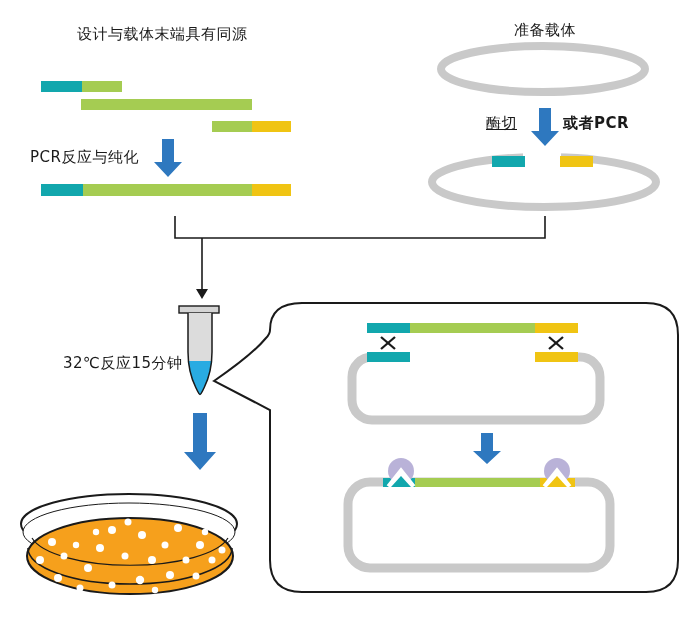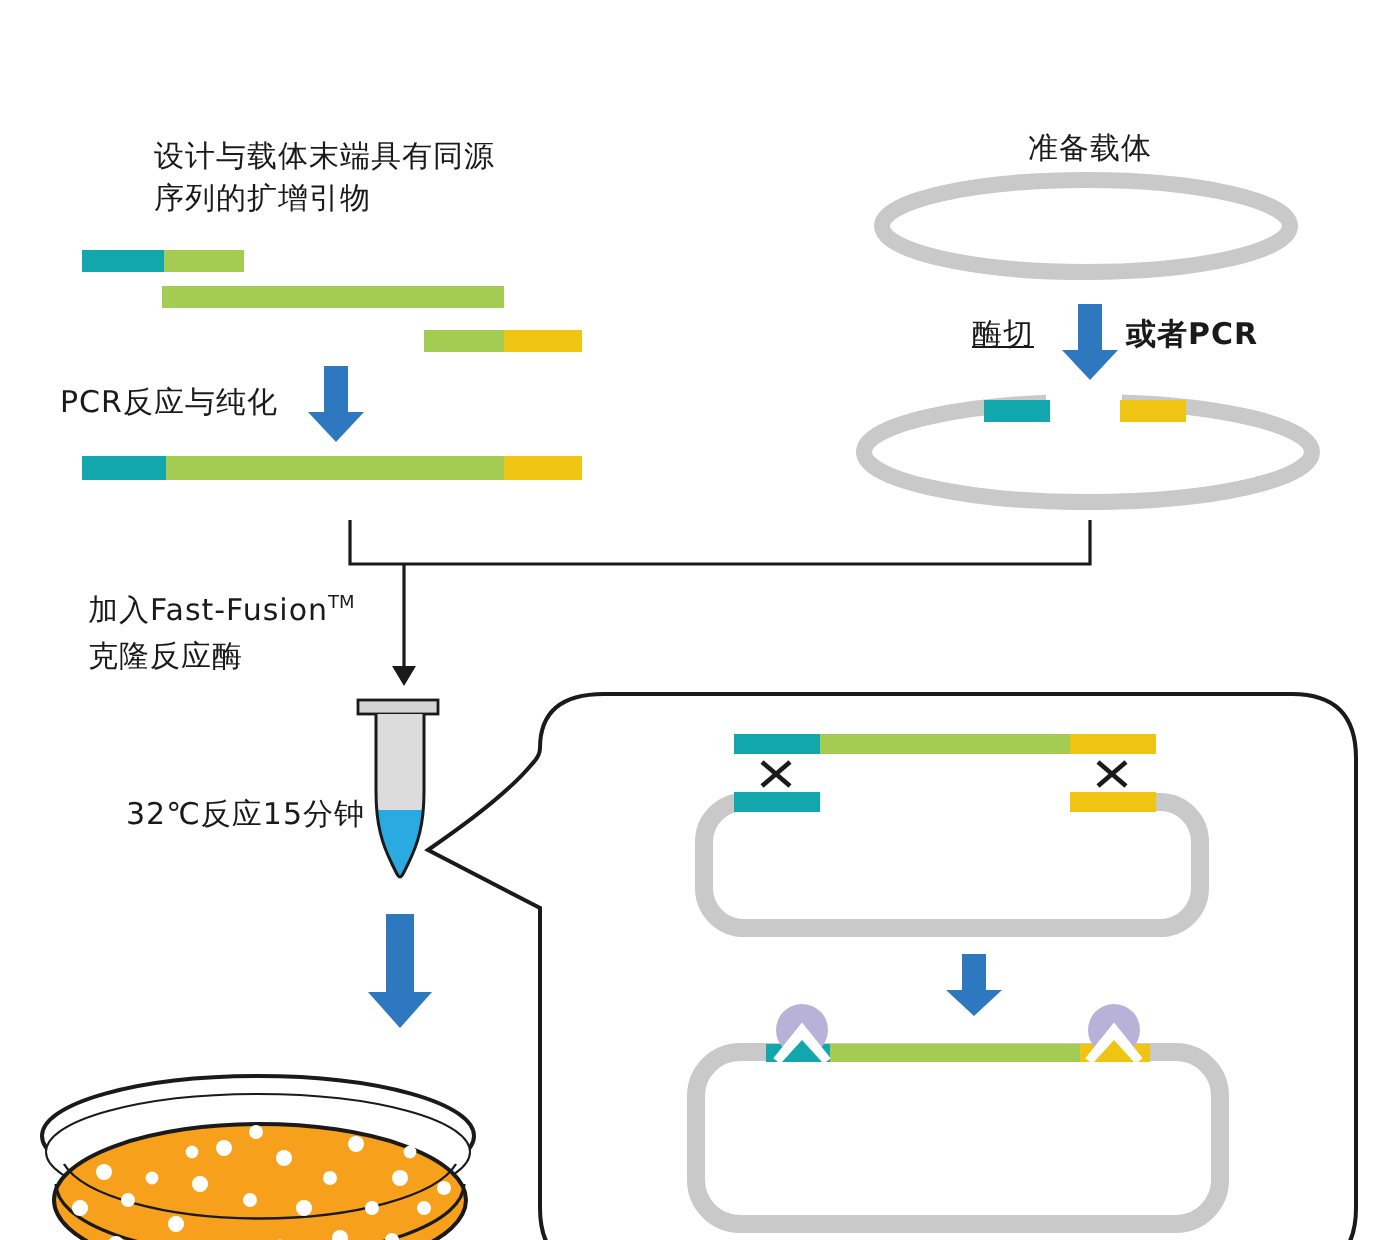--- a/index.html
+++ b/index.html
@@ -1,17 +1,17 @@
 <!DOCTYPE html>
 <html><head>
 <meta charset="utf-8">
 <style>
   html,body{margin:0;padding:0;background:#ffffff;}
   body{width:700px;height:620px;position:relative;font-family:"DejaVu Sans",sans-serif;color:#1a1a1a;}
-  .canvas{position:absolute;inset:0;width:700px;height:452px;margin-top:44px;}
+  .canvas{position:absolute;inset:0;width:700px;height:452px;}
   .label{position:absolute;font-size:15px;line-height:21px;white-space:nowrap;letter-spacing:0.5px;}
   .label sup{font-size:9px;letter-spacing:0;}
   svg{position:absolute;left:0;top:0;}
 </style>
 </head>
 <body>
 
 <div class="canvas">
 
 <svg width="700" height="620" viewBox="0 0 700 620">
@@ -134,33 +134,28 @@
     <polygon points="391,487 401,476 411,487" fill="#12a7ad"></polygon>
 
     <circle cx="557" cy="471" r="13" fill="#b9b2d8"></circle>
     <polyline points="545,487 557,472 569,487" fill="none" stroke="#ffffff" stroke-width="6"></polyline>
     <polygon points="547,487 557,476 567,487" fill="#f0c413"></polygon>
   </g>
 </svg>
 
 <div class="label" style="left:77px;top:24px;">
   <span style="display:block">设计与载体末端具有同源</span>
-  <span style="display:block">序列的扩增引物</span>
 </div>
 
 <div class="label" style="left:30px;top:147px;text-align:right;">PCR反应与纯化</div>
 
 <div class="label" style="left:514px;top:20px;">准备载体</div>
 
 <div class="label" style="left:486px;top:113px;text-decoration:underline;">酶切</div>
 
 <div class="label" style="left:563px;top:113px;font-weight:bold;">或者PCR</div>
 
 
-<div class="label" style="left:44px;top:247px;line-height:23px;">
-  <span style="display:block"><span>加入Fast-Fusion</span><sup>TM</sup></span>
-  <span style="display:block">克隆反应酶</span>
-</div>
 
 <div class="label" style="left:63px;top:353px;">32℃反应15分钟</div>
 
 
 </div>
 
 </body></html>

